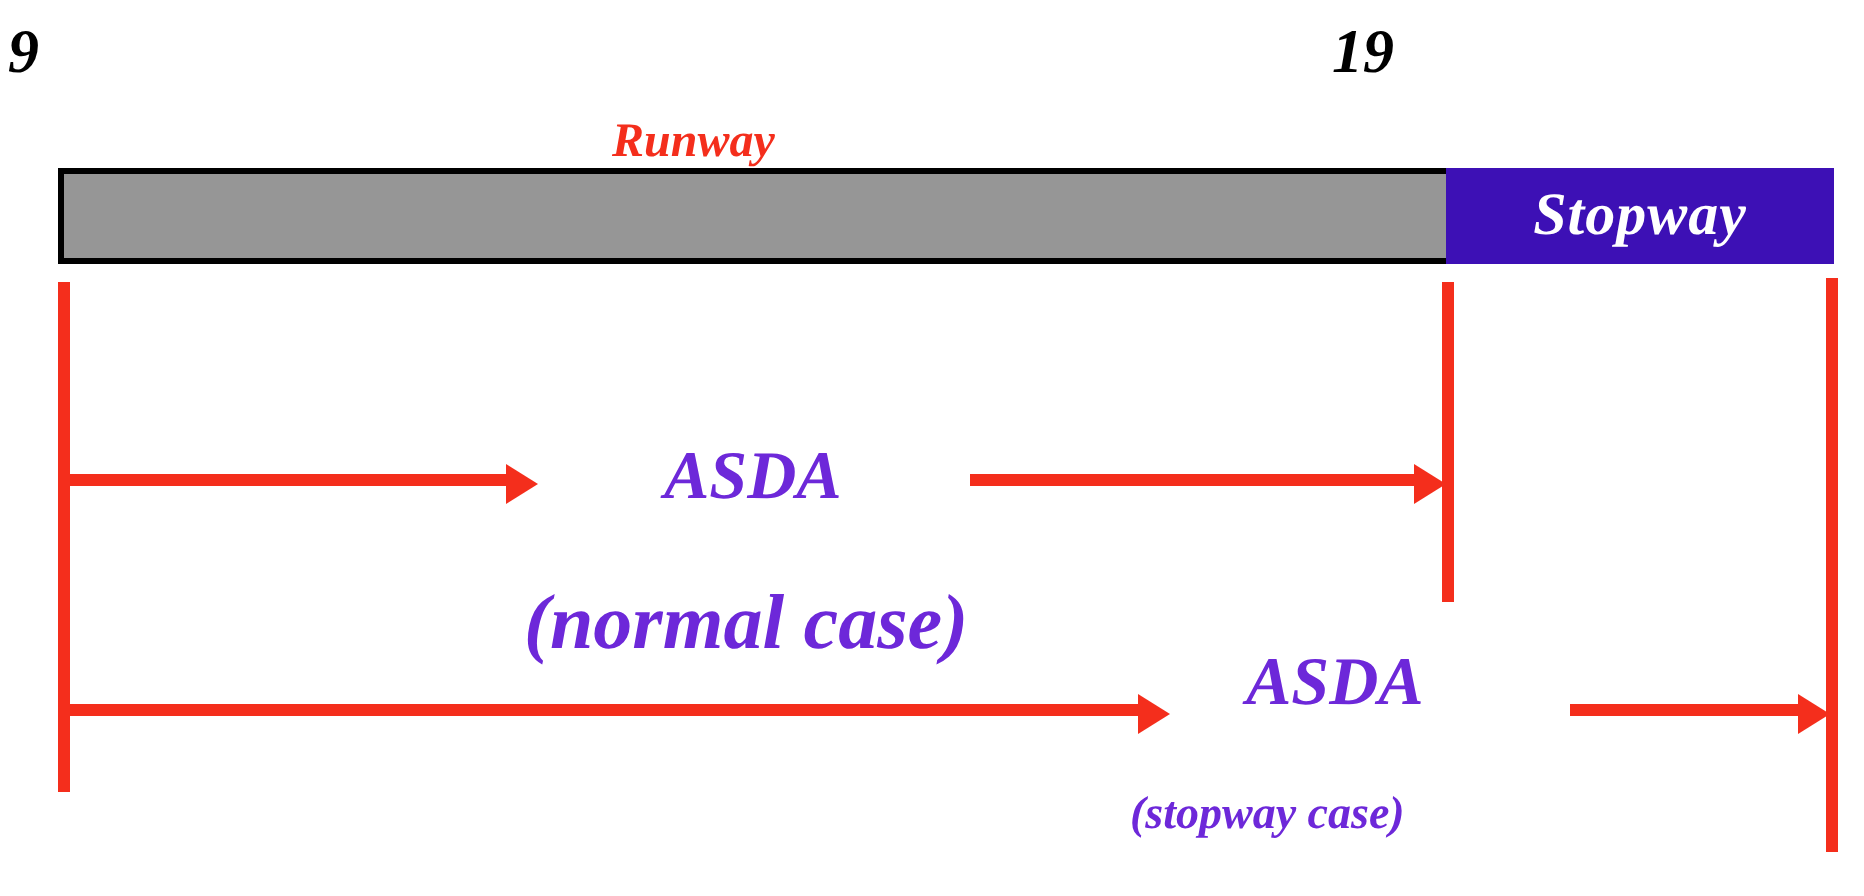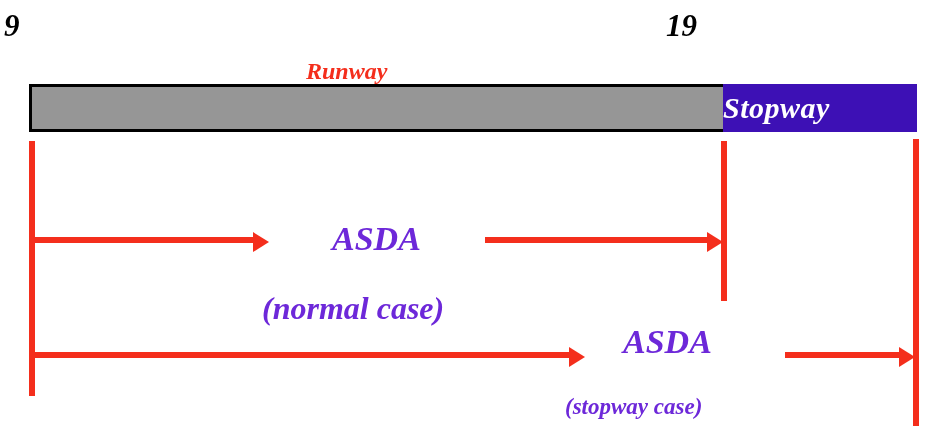--- a/index.html
+++ b/index.html
@@ -44,21 +44,21 @@
     border: 3px solid #000000;
     border-right: none;
     box-sizing: border-box;
   }
   .stopway-block {
     width: 194px;
     background: #3d10b5;
     box-sizing: border-box;
     display: flex;
     align-items: center;
-    justify-content: flex-start;
+    justify-content: center;
   }
   .stopway-text {
     color: #ffffff;
     font-weight: bold;
     font-style: italic;
     font-size: 30px;
     line-height: 1;
     letter-spacing: 0.5px;
   }
 
@@ -118,21 +118,21 @@
   
   .asda-caption {
     position: absolute;
     color: #6d28d9;
     font-weight: bold;
     font-style: italic;
     line-height: 1;
     white-space: nowrap;
   }
   #asda-normal-title { left: 332px; top: 222px; font-size: 34px; }
-  #asda-normal-sub   { left: 262px; top: 292px; font-size: 32px; }
+  #asda-normal-sub   { left: 262px; top: 292px; font-size: 39px; }
   #asda-stop-title   { left: 623px; top: 325px; font-size: 34px; }
   #asda-stop-sub     { left: 565px; top: 395px; font-size: 23px; }
 </style>
 </head>
 <body>
 
 <div id="canvas">
 
   <div class="threshold-label" id="label-9">9</div>
 

